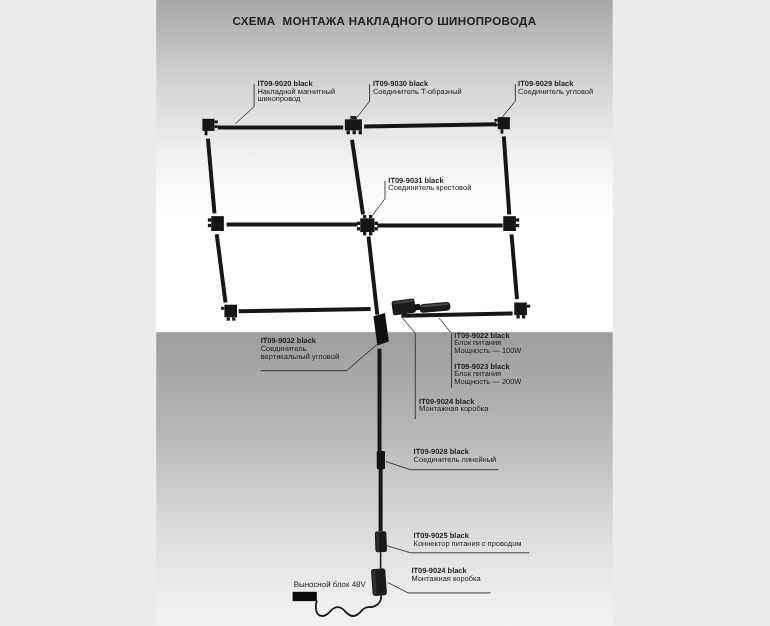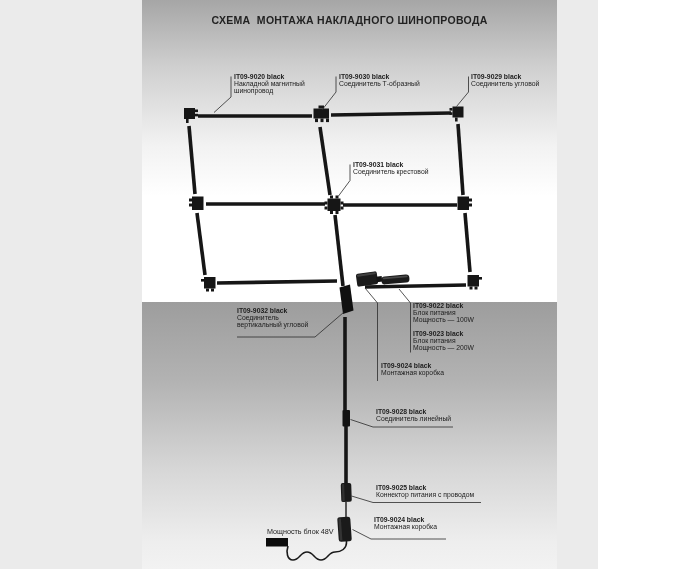--- a/index.html
+++ b/index.html
@@ -1,16 +1,16 @@
 <!DOCTYPE html>
 <html><head>
 <meta charset="utf-8">
 <style>
   html,body{margin:0;padding:0;}
-  .canvas{position:relative;width:598px;height:569px;background:#ebebeb;overflow:hidden;
+  .canvas{position:relative;width:700px;height:569px;background:#ebebeb;overflow:hidden;
           font-family:"Liberation Sans",sans-serif;}
   .stage{position:absolute;left:142px;top:0;width:415px;height:569px;}
   .ceiling{position:absolute;left:0;top:0;width:100%;height:302px;
            background:linear-gradient(180deg,#a6a6a6 0%,#cfcfcf 22%,#f2f2f2 48%,#ffffff 65%,#ffffff 100%);}
   .wall{position:absolute;left:0;top:302px;width:100%;height:267px;
         background:linear-gradient(180deg,#9d9d9d 0%,#b3b3b3 30%,#d6d6d6 62%,#eeeeee 90%,#f2f2f2 100%);}
   .title{position:absolute;left:142px;top:13px;width:415px;text-align:center;
          font-weight:bold;font-size:10.5px;line-height:14.5px;letter-spacing:.3px;color:#222;}
   .title div{white-space:pre;}
   svg.overlay{position:absolute;left:0;top:0;}
@@ -187,14 +187,14 @@
   </div>
   <div class="callout" style="left:376px;top:485px;">
     <span class="code">IT09-9025 black</span>
     <span class="desc">Коннектор питания с проводом</span>
   </div>
   <div class="callout" style="left:374px;top:517px;">
     <span class="code">IT09-9024 black</span>
     <span class="desc">Монтажная коробка</span>
   </div>
 
-  <div class="plainlabel" style="left:267px;top:528px;">Мощность блок 48V</div>
+  <div class="plainlabel" style="left:267px;top:528px;">Выносной блок 48V</div>
 </div>
 
 </body></html>

